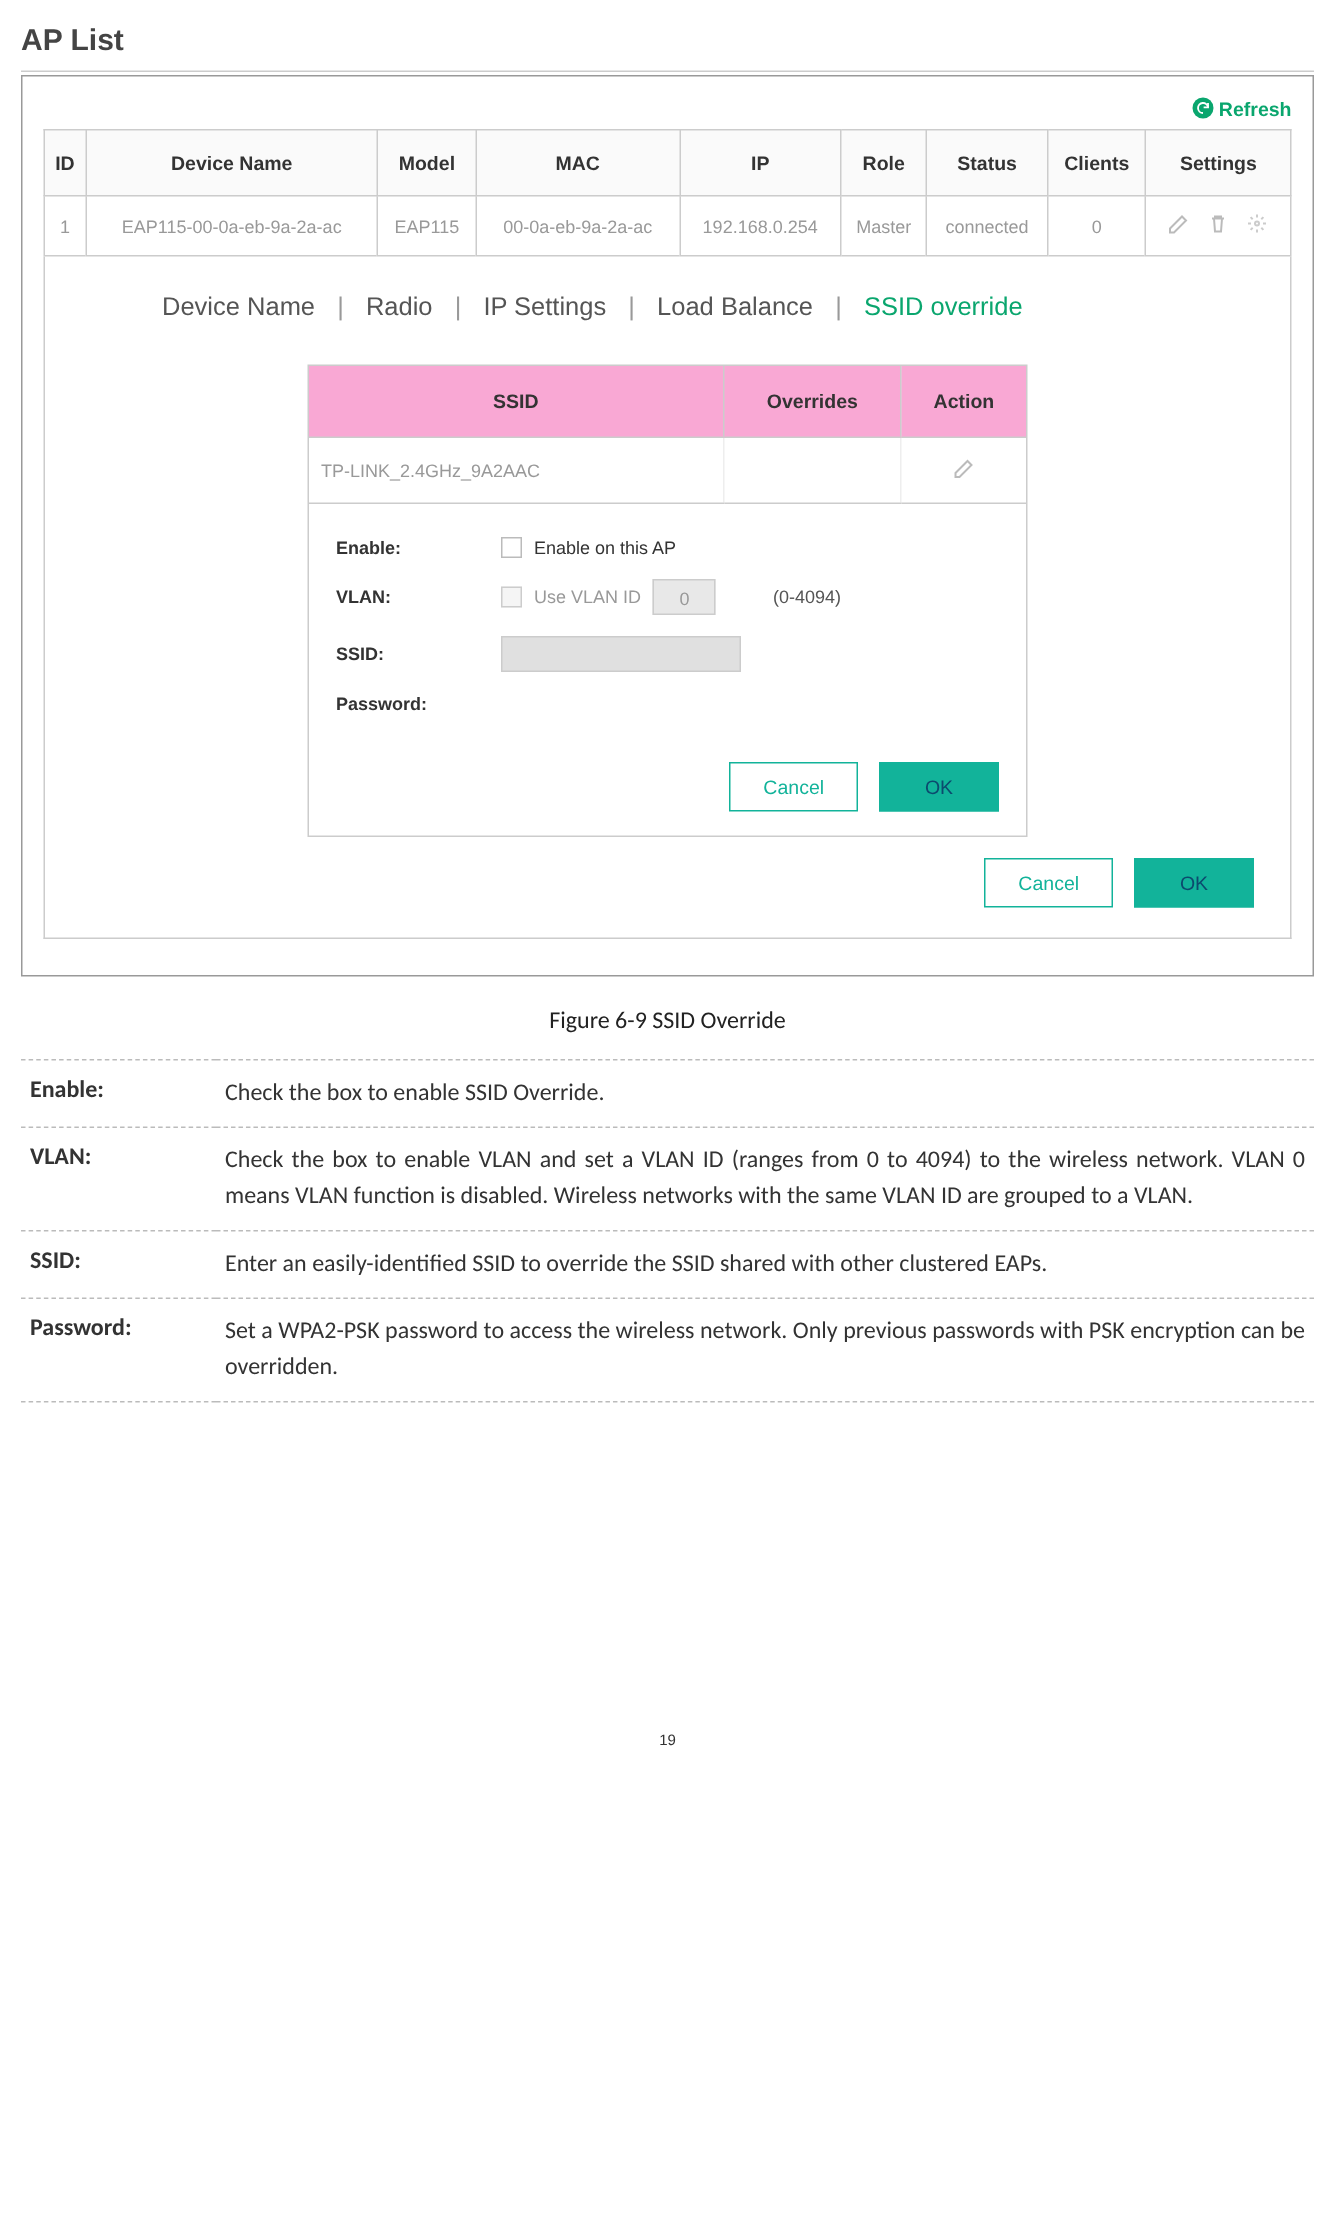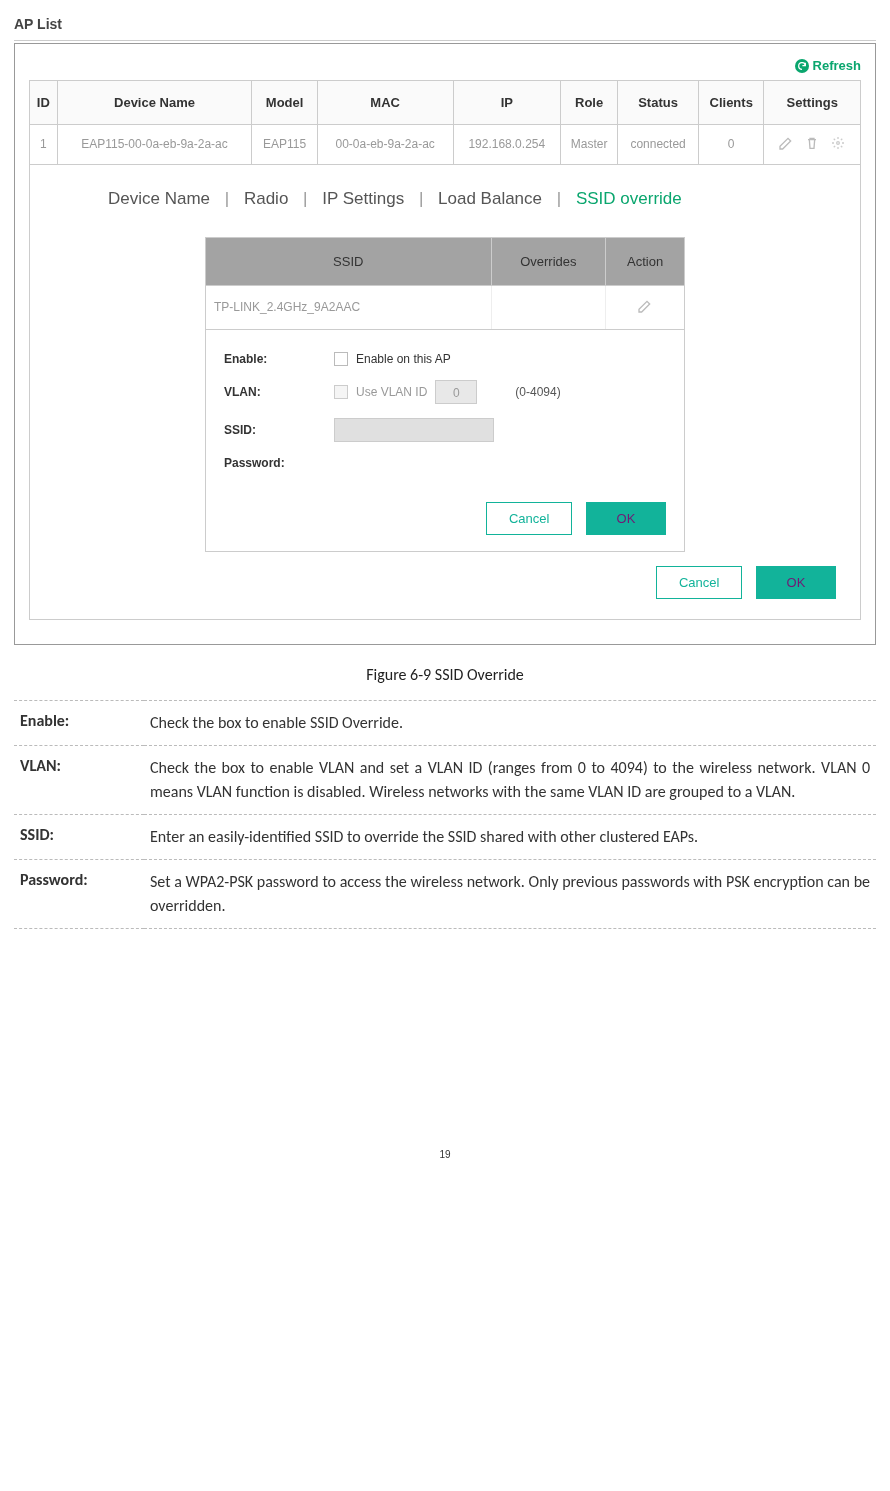--- a/index.html
+++ b/index.html
@@ -1,53 +1,53 @@
 <!DOCTYPE html>
 <html><head>
   <meta charset="utf-8">
   <style>
     * { box-sizing: border-box; margin: 0; padding: 0; }
     body { font-family: Arial, sans-serif; font-size: 13px; color: #333; background: #fff; width: 890px; margin: 0 auto; }
     .page { padding: 10px 14px 40px 14px; }
-    .ap-list-header { font-weight: bold; font-size: 14px; color: #444; padding: 6px 0 8px 0; border-bottom: 1px solid #ccc; }
+    .ap-list-header { font-weight: bold; font-size: 20px; color: #444; padding: 6px 0 8px 0; border-bottom: 1px solid #ccc; }
     .outer-panel { border: 1px solid #999; margin-top: 2px; padding: 14px 14px 24px 14px; }
     .refresh-row { text-align: right; margin-bottom: 6px; }
-    .refresh-link { color: #0aa66e; font-weight: bold; font-size: 13px; display: inline-flex; align-items: center; gap: 4px; cursor: pointer; padding-left: 25px; }
+    .refresh-link { color: #0aa66e; font-weight: bold; font-size: 13px; display: inline-flex; align-items: flex-start; gap: 4px; cursor: pointer; padding-left: 25px; }
     .refresh-icon { width: 14px; height: 14px; border-radius: 50%; background: #0aa66e; display: inline-flex; align-items: center; justify-content: center; }
     .refresh-icon svg { width: 10px; height: 10px; }
     .ap-table { width: 100%; border-collapse: collapse; border: 1px solid #ccc; }
     .ap-table th { background: #fafafa; border: 1px solid #ccc; padding: 14px 4px; font-size: 13px; font-weight: bold; text-align: center; }
     .ap-table td { border-left: 1px solid #ccc; border-right: 1px solid #ccc; padding: 10px 4px; font-size: 12px; color: #999; text-align: center; }
     .settings-icons { display: inline-flex; gap: 10px; align-items: center; justify-content: center; color: #bbb; }
     .settings-icons svg { width: 16px; height: 16px; }
     .expand-panel { border: 1px solid #ccc; border-top: none; padding: 16px 24px 20px 24px; }
     .subtabs { font-size: 17px; color: #555; margin: 8px 0 28px 50px; }
     .subtabs span { padding: 0 4px; }
     .subtabs .sep { color: #999; padding: 0 6px; }
     .subtabs .active { color: #0aa66e; font-weight: normal; }
     .inner-box { border: 1px solid #ccc; width: 480px; margin: 0 auto; }
     .ssid-table { width: 100%; border-collapse: collapse; }
-    .ssid-table th { background: #a3a3a3; border-bottom: 1px solid #ccc; padding: 16px 4px; font-size: 13px; font-weight: normal; text-align: center; }
+    .ssid-table th { background: #f9a8d4; border-bottom: 1px solid #ccc; padding: 16px 4px; font-size: 13px; font-weight: bold; text-align: center; }
     .ssid-table th + th { border-left: 1px solid #ccc; }
     .ssid-table td { padding: 12px 8px; font-size: 12px; color: #999; text-align: center; border-bottom: 1px solid #ccc; }
     .ssid-table td + td { border-left: 1px solid #eee; }
     .form-area { padding: 22px 18px 10px 18px; }
     .form-row { display: flex; align-items: center; margin-bottom: 14px; font-size: 12px; }
     .form-label { width: 110px; font-weight: bold; color: #333; }
     .form-ctrl { display: flex; align-items: center; gap: 8px; }
     .checkbox { width: 14px; height: 14px; border: 1px solid #bbb; display: inline-block; background: #fff; }
     .checkbox.disabled { border-color: #ccc; background: #f5f5f5; }
     .num-input { width: 42px; height: 24px; border: 1px solid #ccc; background: #e8e8e8; display: inline-block; }
     .text-input { width: 160px; height: 24px; border: 1px solid #ccc; background: #e0e0e0; display: inline-block; }
     .hint { font-size: 12px; color: #555; }
     .hint.muted { color: #999; }
     .btn-row { text-align: right; padding: 8px 18px 16px 0; }
     .btn-row.outer { padding: 14px 0 0 0; }
     .btn { display: inline-block; min-width: 80px; padding: 8px 22px; font-size: 13px; text-align: center; cursor: pointer; margin-left: 10px; }
-    .btn-primary { background: #12b39a; color: #701a75; border: 1px solid #12b39a; }
+    .btn-primary { background: #12b39a; color: #0c4a6e; border: 1px solid #12b39a; }
     .btn-secondary { background: #fff; color: #12b39a; border: 1px solid #12b39a; text-align: center; }
     .figure-caption { text-align: center; font-size: 16px; margin: 20px 0 16px 0; color: #222; font-family: Calibri, Arial, sans-serif; }
     .desc-table { width: 100%; border-collapse: collapse; }
     .desc-table tr { border-top: 1px dashed #bbb; }
     .desc-table tr:last-child { border-bottom: 1px dashed #bbb; }
     .desc-label { width: 130px; font-weight: bold; font-size: 16px; padding: 10px 6px; vertical-align: top; font-family: Calibri, Arial, sans-serif; }
     .desc-text { font-size: 16px; padding: 10px 6px; line-height: 1.5; text-align: justify; font-family: Calibri, Arial, sans-serif; }
     .page-num { text-align: center; font-size: 10px; margin-top: 220px; color: #333; }
   </style>
 </head>

